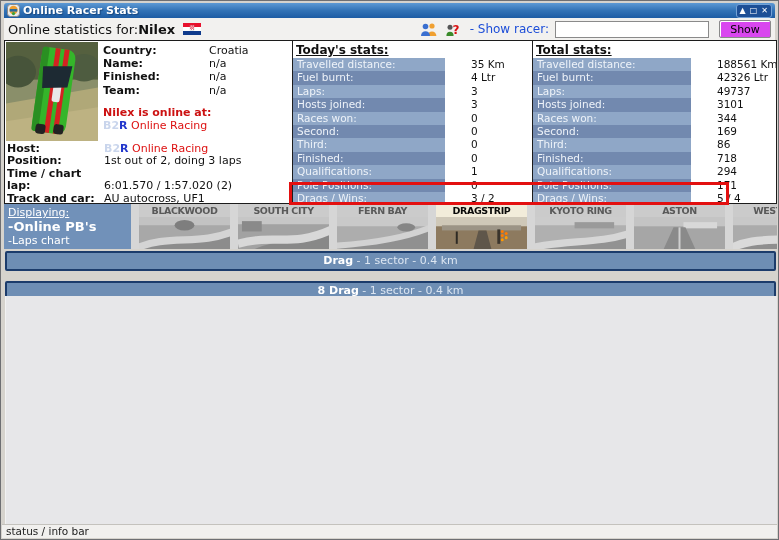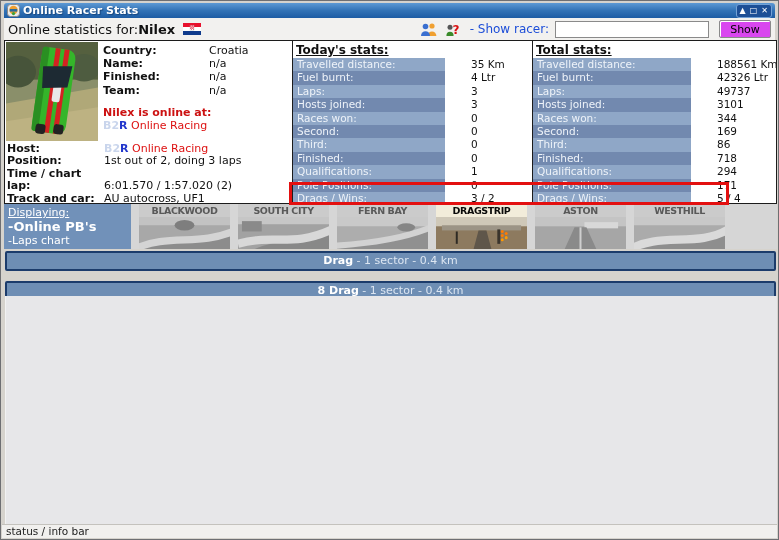--- a/index.html
+++ b/index.html
@@ -312,20 +312,30 @@
           <rect x="62" y="12" width="3" height="14" fill="#3a342c"></rect>
           <circle cx="67" cy="14" r="1.5" fill="#ff7b00"></circle>
           <circle cx="67" cy="18" r="1.5" fill="#ff7b00"></circle>
           <circle cx="67" cy="22" r="1.5" fill="#ff9a00"></circle>
           <circle cx="71" cy="16" r="1.5" fill="#ff7b00"></circle>
           <circle cx="71" cy="20" r="1.5" fill="#ff9a00"></circle>
           <rect x="20" y="14" width="2" height="12" fill="#2e2a24"></rect>
         </svg>
     </div>
     <div class="thumb">
+      <div class="thead">KYOTO RING</div>
+      <svg class="timg" viewBox="0 0 92 31" preserveAspectRatio="none">
+          <rect width="92" height="31" fill="#b0b0b0"></rect>
+          <rect width="92" height="8" fill="#cccccc"></rect>
+          <rect x="40" y="5" width="40" height="6" fill="#9a9a9a"></rect>
+          <path d="M-5,34 C30,22 60,26 95,14 L95,34 Z" fill="#929292"></path>
+          <path d="M-5,30 C30,22 65,26 95,16" stroke="#d6d6d6" stroke-width="7" fill="none"></path>
+        </svg>
+    </div>
+    <div class="thumb">
       <div class="thead">ASTON</div>
       <svg class="timg" viewBox="0 0 92 31" preserveAspectRatio="none">
           <rect width="92" height="31" fill="#a6a6a6"></rect>
           <rect width="92" height="9" fill="#c4c4c4"></rect>
           <rect x="50" y="5" width="34" height="6" fill="#d8d8d8"></rect>
           <path d="M30,31 L62,31 L52,10 L40,10 Z" fill="#8a8a8a"></path>
           <path d="M46,31 L46,10" stroke="#cfcfcf" stroke-width="2"></path>
         </svg>
     </div>
     <div class="thumb">

